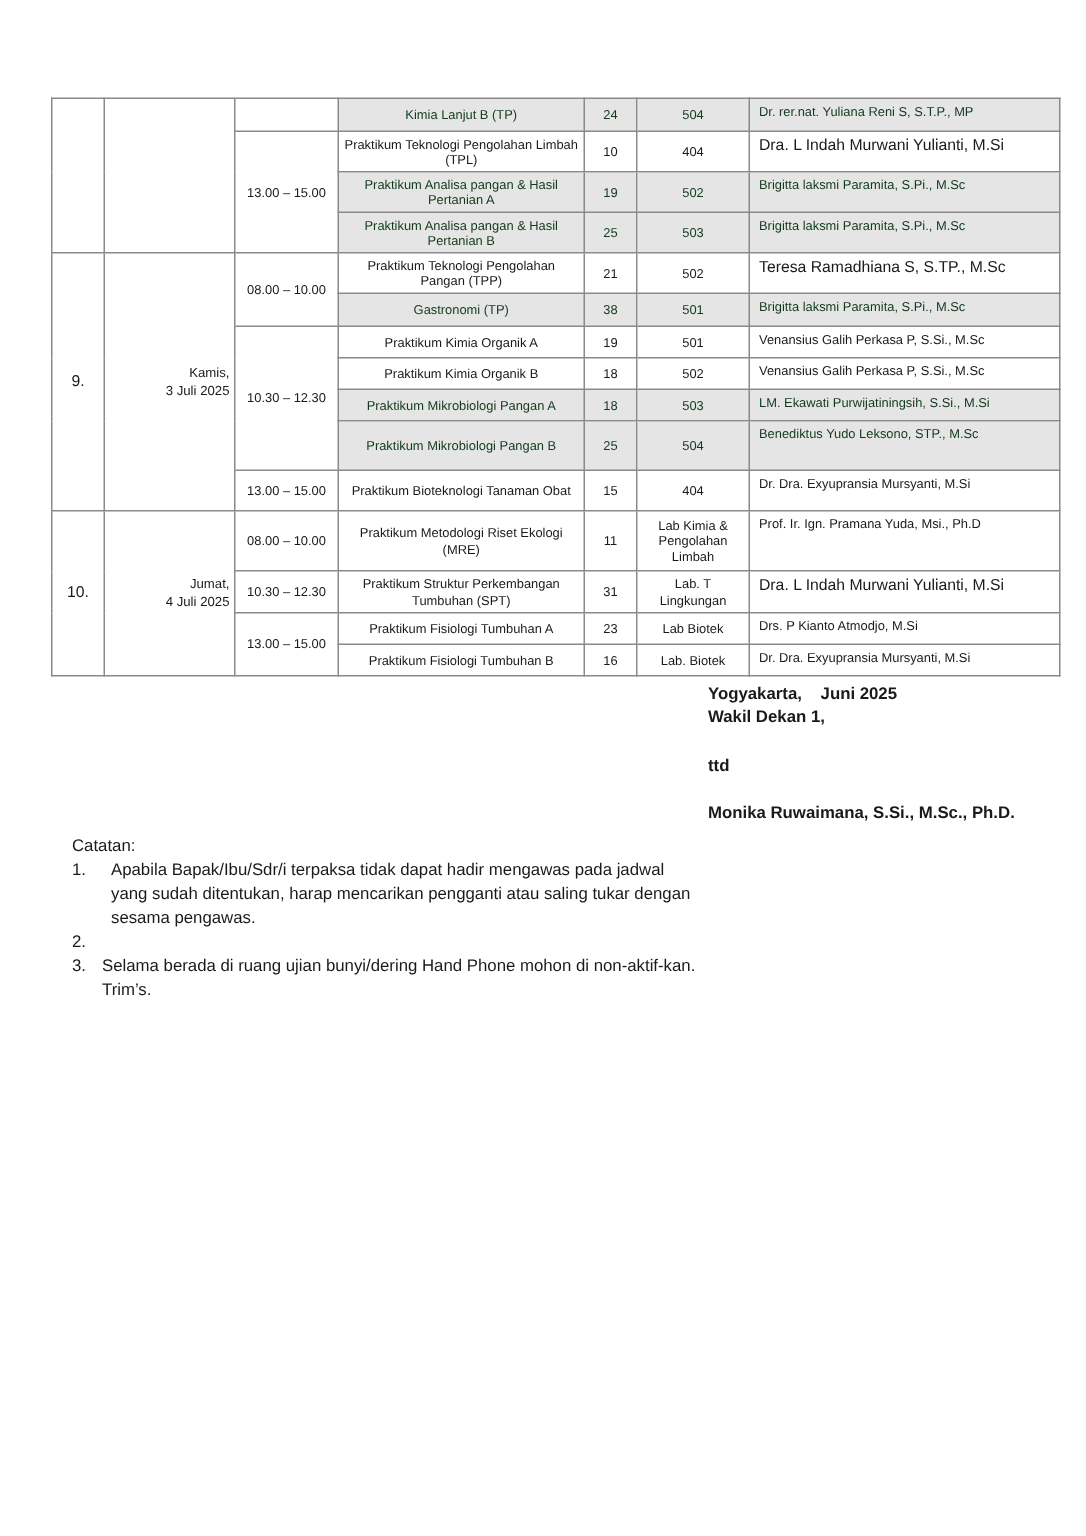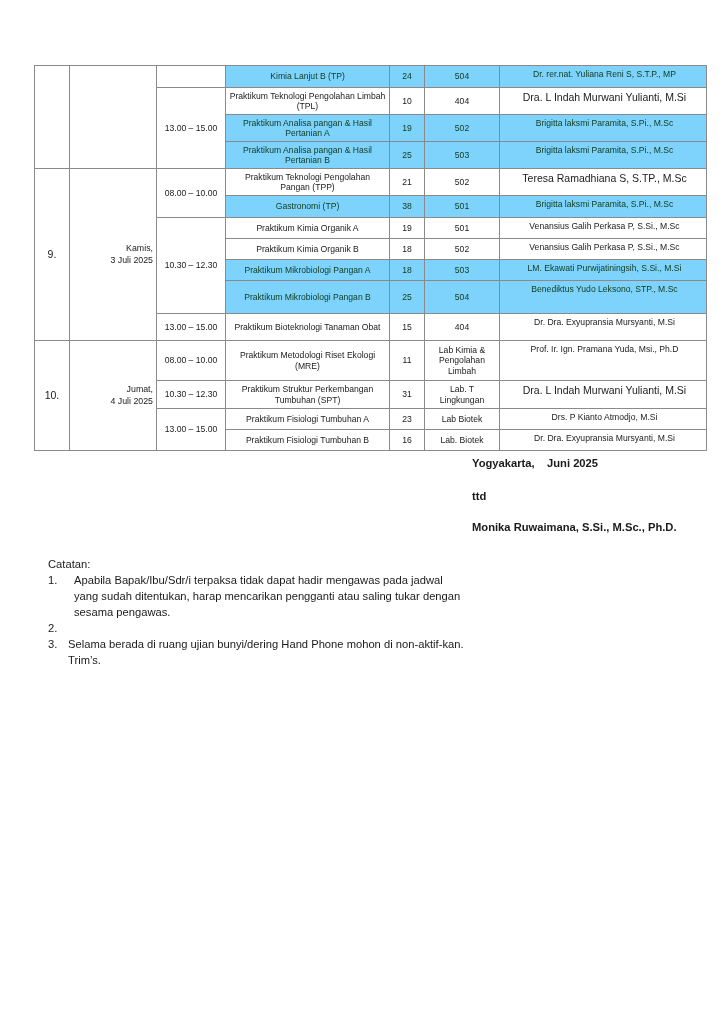--- a/index.html
+++ b/index.html
@@ -2,25 +2,25 @@
 <html><head>
 <meta charset="utf-8">
 <style>
   html, body { margin: 0; padding: 0; background: #ffffff; }
   body { width: 724px; height: 1024px; position: relative; overflow: hidden;
          font-family: "Liberation Sans", sans-serif; color: #1a1a1a; }
   table.sched { position: absolute; left: 34px; top: 65px; border-collapse: collapse;
                 table-layout: fixed; width: 672px; }
   table.sched td { border: 1px solid #8a8a8a; padding: 0 3px; font-size: 8.6px;
                    line-height: 10.5px; text-align: center; vertical-align: middle; overflow: hidden; }
-  table.sched td.lect { text-align: center; vertical-align: top; padding-top: 3px; padding-left: 6px; }
+  table.sched td.lect { text-align: left; vertical-align: top; padding-top: 3px; padding-left: 6px; }
   table.sched td.lect.big { font-size: 10.5px; line-height: 12px; }
   table.sched td.numcell { font-size: 10.5px; }
   table.sched td.datecell { font-size: 8.8px; line-height: 11.5px; text-align: right; }
-  tr.g td.gc { background: #7dd3fc; color: #123a1d; }
+  tr.g td.gc { background: #e5e5e5; color: #123a1d; }
   .sig { position: absolute; left: 472px; top: 456px; font-size: 11.2px; font-weight: bold; line-height: 15px; }
   .sig div { white-space: pre; }
   .notes { position: absolute; left: 48px; top: 556px; font-size: 11.2px; font-weight: normal; line-height: 16px; width: 420px; }
   .notes .item { display: flex; }
   .notes .num { width: 20px; flex: none; }
 </style>
 </head>
 <body>
 
 <table class="sched">
@@ -145,20 +145,21 @@
         <td class="gc">Praktikum Fisiologi Tumbuhan B</td>
         <td class="gc">16</td>
         <td class="gc">Lab. Biotek</td>
         <td class="gc lect">Dr. Dra. Exyupransia Mursyanti, M.Si</td>
       </tr>
     </tbody>
 </table>
 
 <div class="sig">
   <div>Yogyakarta,    Juni 2025</div>
+  <div>Wakil Dekan 1,</div>
   <div style="height:18px"></div>
   <div>ttd</div>
   <div style="height:16px"></div>
   <div>Monika Ruwaimana, S.Si., M.Sc., Ph.D.</div>
 </div>
 
 <div class="notes">
   <div>Catatan:</div>
   <div class="item">
     <span class="num" style="width:26px">1.</span>

